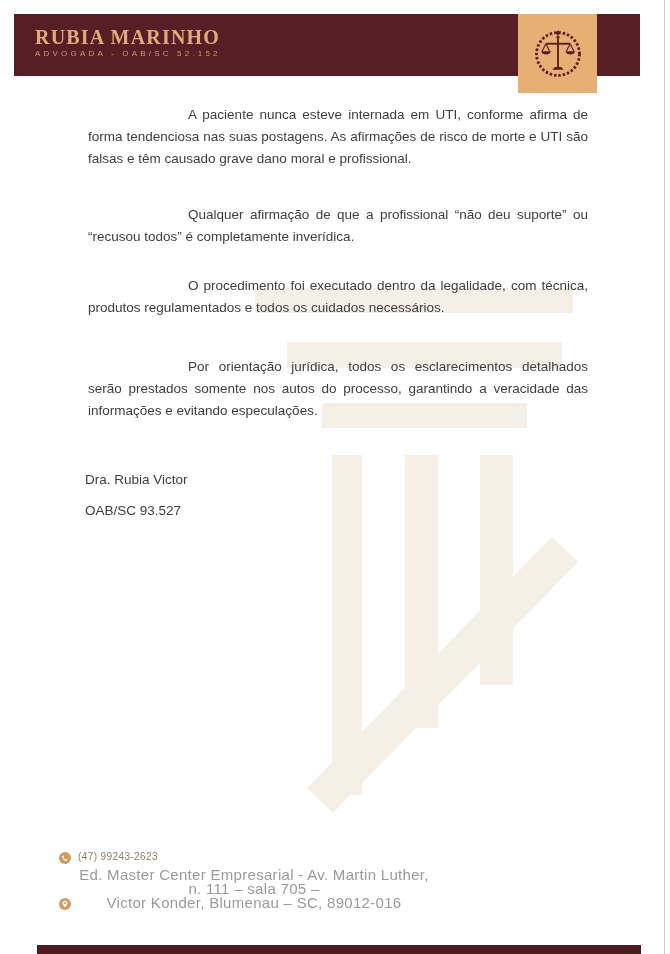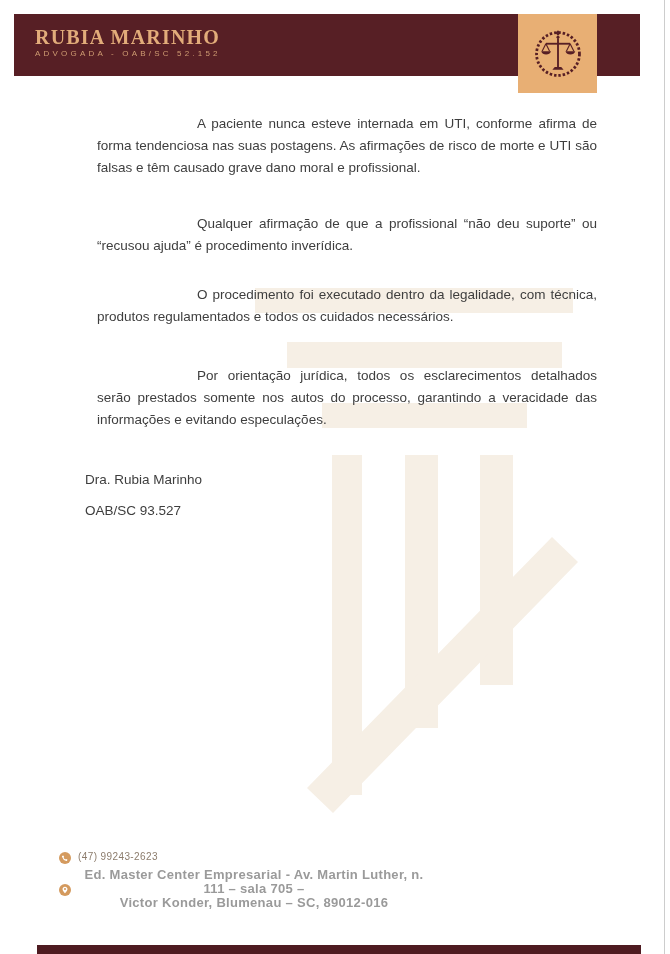--- a/index.html
+++ b/index.html
@@ -21,44 +21,44 @@
     font-size:8px;letter-spacing:3.2px;color:#cf9c72;
   }
   .logo-square{
     position:absolute;left:518px;top:14px;width:79px;height:79px;
     background:#e8af74;z-index:4;display:flex;align-items:center;justify-content:center;
   }
   
   .watermark{position:absolute;left:0;top:0;z-index:0;}
   
   .doc-par{
-    position:absolute;left:85px;width:500px;margin:12px;
+    position:absolute;left:85px;width:500px;margin:3px;
     font-size:13.5px;line-height:22px;color:#3e3e3e;
     text-align:justify;text-indent:100px;z-index:2;
   }
   .p1{top:101px;} .p2{top:201px;} .p3{top:272px;} .p4{top:353px;}
   .sig-line{
     position:absolute;left:85px;margin:0;font-size:13.5px;color:#3e3e3e;z-index:2;
   }
   .sig-name{top:472px;} .sig-oab{top:503px;}
   
-  .contact-row{position:absolute;display:flex;align-items:center;z-index:2;}
+  .contact-row{position:absolute;display:flex;align-items:flex-end;z-index:2;}
   .row-phone{left:59px;top:850px;}
   .row-address{left:59px;top:868px;}
   .icon-circle{
     width:12px;height:12px;border-radius:50%;background:#d49a5e;
     display:flex;align-items:center;justify-content:center;flex:0 0 auto;
     margin-right:7px;margin-top:1px;
   }
   .phone-text{
     font-size:10px;color:#8c7c6c;letter-spacing:.4px;line-height:14px;
   }
   .address-text{
-    width:352px;text-align:center;font-size:13px;color:#9a9a9a;
-    letter-spacing:.3px;line-height:14px;font-weight:bold;
+    width:352px;text-align:center;font-size:15px;color:#9a9a9a;
+    letter-spacing:.3px;line-height:14px;
   }
   .bottom-bar{
     position:absolute;left:37px;top:945px;width:604px;height:9px;
     background:#4e1b21;z-index:3;
   }
   .edge-line{
     position:absolute;left:664px;top:0;width:1px;height:954px;
     background:#cdcdcd;z-index:1;
   }
 </style>
@@ -100,25 +100,25 @@
         <path d="M12 27 a5.5 5 0 0 0 10.5 0 Z" fill="#571f25" stroke="none"></path>
         <line x1="43" y1="19" x2="39" y2="27" stroke-width="1.2"></line>
         <line x1="43" y1="19" x2="47" y2="27" stroke-width="1.2"></line>
         <path d="M38 27 a5.5 5 0 0 0 10.5 0 Z" fill="#571f25" stroke="none"></path>
         <path d="M24 47 h12 l-2.5 -3 h-7 z" fill="#571f25" stroke="none"></path>
       </g>
     </svg>
   </div>
 
   <p class="doc-par p1">A paciente nunca esteve internada em UTI, conforme afirma de forma tendenciosa nas suas postagens. As afirmações de risco de morte e UTI são falsas e têm causado grave dano moral e profissional.</p>
-  <p class="doc-par p2">Qualquer afirmação de que a profissional “não deu suporte” ou “recusou ajuda” é procedimento inverídica.</p>
+  <p class="doc-par p2">Qualquer afirmação de que a profissional “não deu suporte” ou “recusou todos” é completamente inverídica.</p>
   <p class="doc-par p4">Por orientação jurídica, todos os esclarecimentos detalhados serão prestados somente nos autos do processo, garantindo a veracidade das informações e evitando especulações.</p>
   <p class="doc-par p3">O procedimento foi executado dentro da legalidade, com técnica, produtos regulamentados e todos os cuidados necessários.</p>
 
-  <p class="sig-line sig-name">Dra. Rubia Marinho</p>
+  <p class="sig-line sig-name">Dra. Rubia Victor</p>
   <p class="sig-line sig-oab">OAB/SC 93.527</p>
 
   <div class="contact-row row-phone">
     <span class="icon-circle">
       <svg width="8" height="8" viewBox="0 0 10 10" aria-hidden="true">
         <path fill="#ffffff" d="M7.8 6.9 L6.5 6.2 a.5.5 0 0 0-.6.1 l-.5.5 A6.2 6.2 0 0 1 3.2 4.6 l.5-.5 a.5.5 0 0 0 .1-.6 L3.1 2.2 a.5.5 0 0 0-.7-.2 l-.9.5 c-.3.2-.4.5-.3.8 a8.4 8.4 0 0 0 5.5 5.5 c.3.1.6 0 .8-.3 l.5-.9 a.5.5 0 0 0-.2-.7 z"></path>
       </svg>
     </span>
     <span class="phone-text">(47) 99243-2623</span>
   </div>

